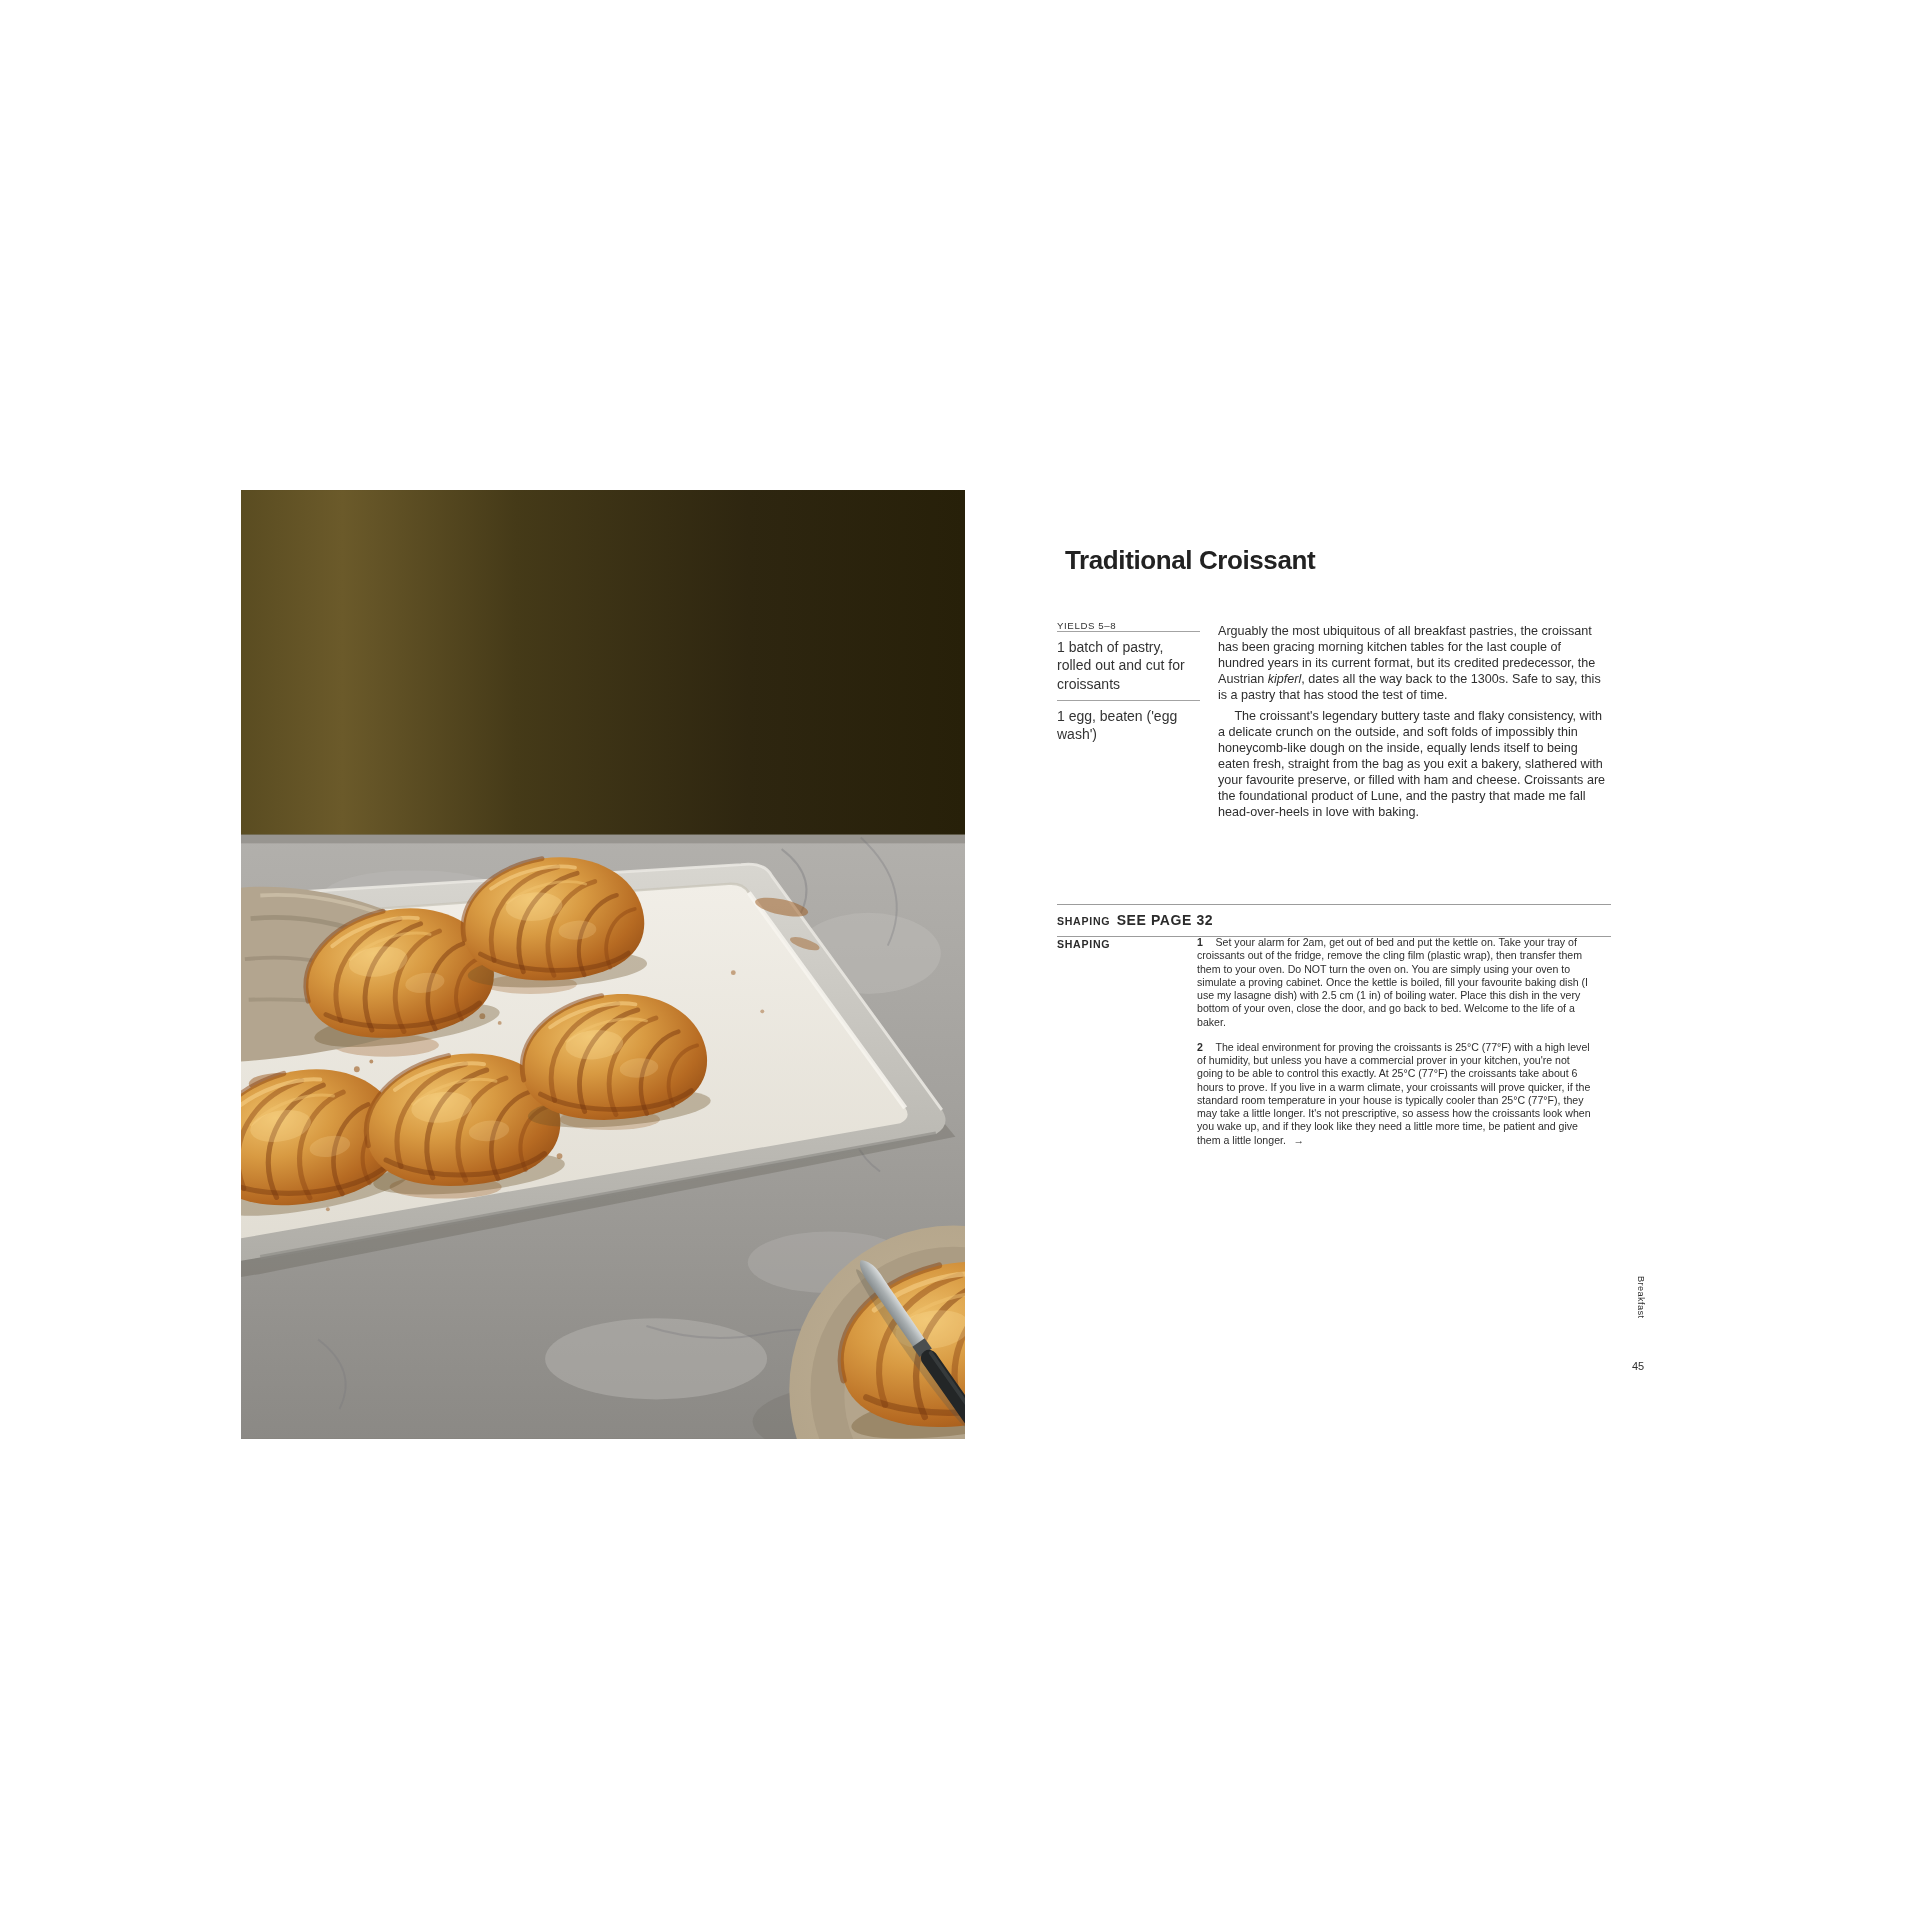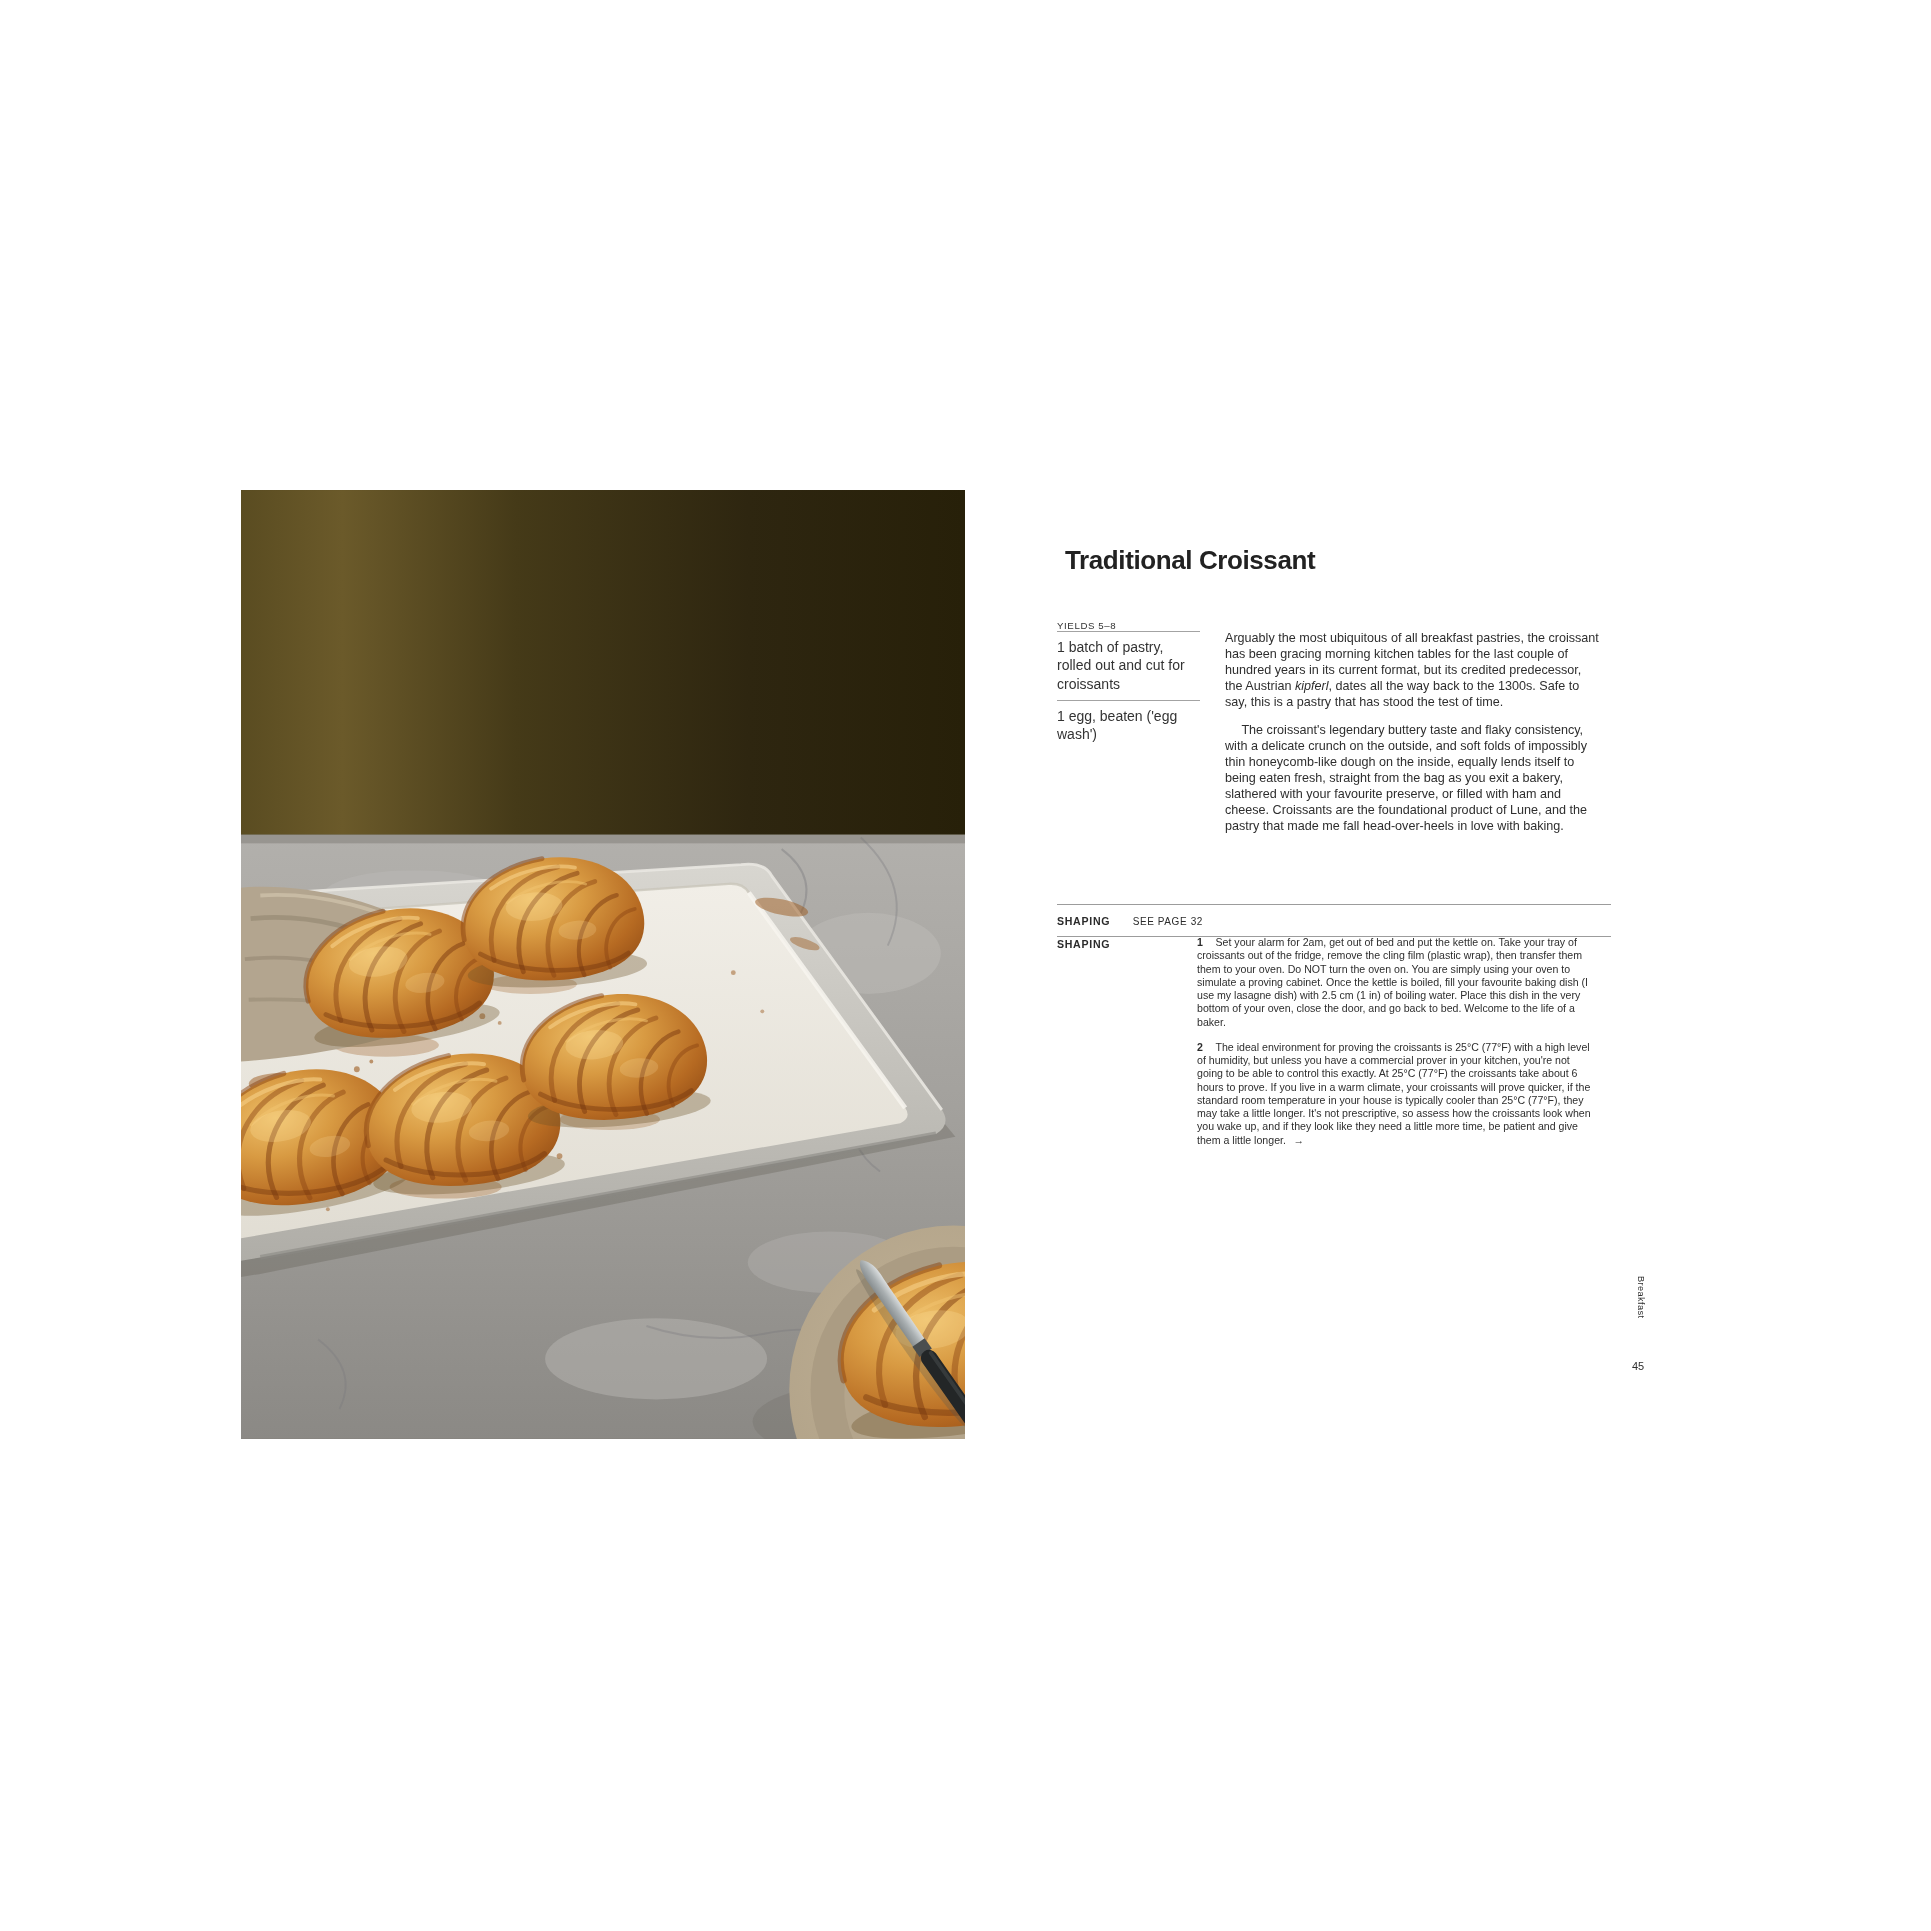--- a/index.html
+++ b/index.html
@@ -18,29 +18,29 @@
   .recipe{position:absolute;left:1057px;top:537px;width:556px;height:676px;}
   .title{position:absolute;left:0;top:0;margin:8px;font-size:26px;font-weight:700;
          letter-spacing:-0.4px;color:#222;white-space:nowrap;}
 
   .ingredients{position:absolute;left:0;top:83px;width:143px;}
   .ing-label{font-size:9.7px;letter-spacing:0.6px;color:#333;padding-bottom:0;border-bottom:1px solid #a3a3a3;}
   .ing-item{font-size:14px;line-height:1.32;color:#333;padding:5.8px 0 6.8px;border-bottom:1px solid #a3a3a3;}
   .ing-item.last{border-bottom:none;}
 
   .intro{position:absolute;left:156px;top:81px;width:398px;}
-  .intro p{margin:12px;font-size:12.6px;line-height:16px;color:#2e2e2e;}
+  .intro p{margin:5px;font-size:12.6px;line-height:16px;color:#2e2e2e;}
   .intro p.indent{text-indent:16.4px;}
   .intro i{font-style:italic;}
 
   .shaping-row{position:absolute;left:0;top:367px;width:554px;
                border-top:1px solid #9c9c9c;border-bottom:1px solid #9c9c9c;
                padding:5.8px 0 6.8px;}
   .sec-label{font-size:10.6px;font-weight:700;letter-spacing:0.7px;color:#2b2b2b;}
-  .sec-ref{font-size:10px;letter-spacing:0.6px;margin-left:18px;color:#2b2b2b;}
+  .sec-ref{font-size:14px;letter-spacing:0.6px;margin-left:2px;color:#2b2b2b;font-weight:bold;}
 
   .proving-label{position:absolute;left:0;top:401px;}
   .steps{position:absolute;left:140px;top:399px;width:398px;}
   .steps p{margin:0 0 11.6px;font-size:10.6px;line-height:13.3px;color:#2e2e2e;}
   .steps .num{font-weight:700;margin-right:12.6px;}
   .steps .arrow{margin-left:7.7px;}
 
   .vertical-label{position:absolute;left:1636px;top:1276px;font-size:9.2px;color:#2e2e2e;
                   writing-mode:vertical-rl;letter-spacing:0.4px;}
   .page-number{position:absolute;left:1632px;top:1360px;font-size:11px;color:#2e2e2e;}

